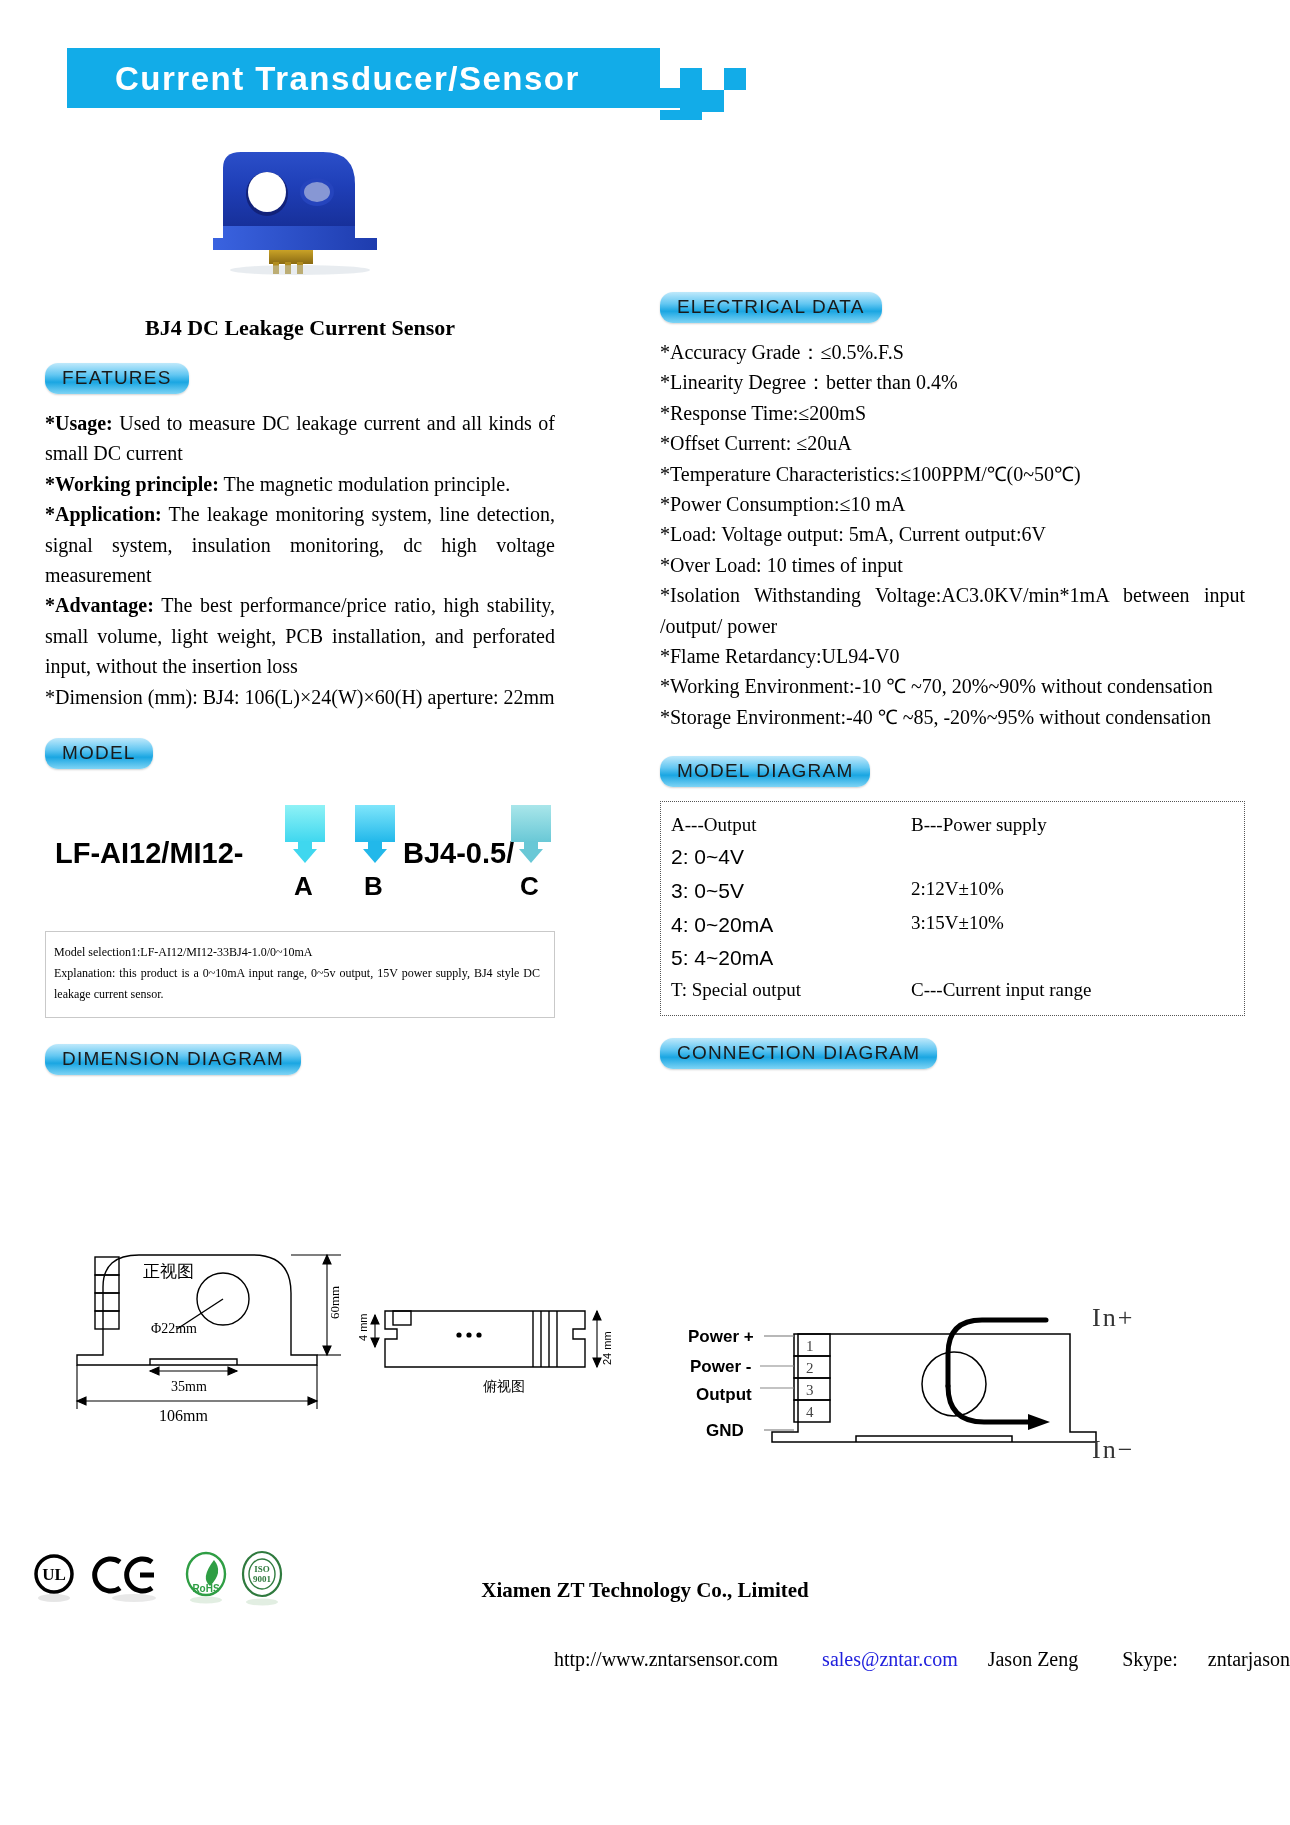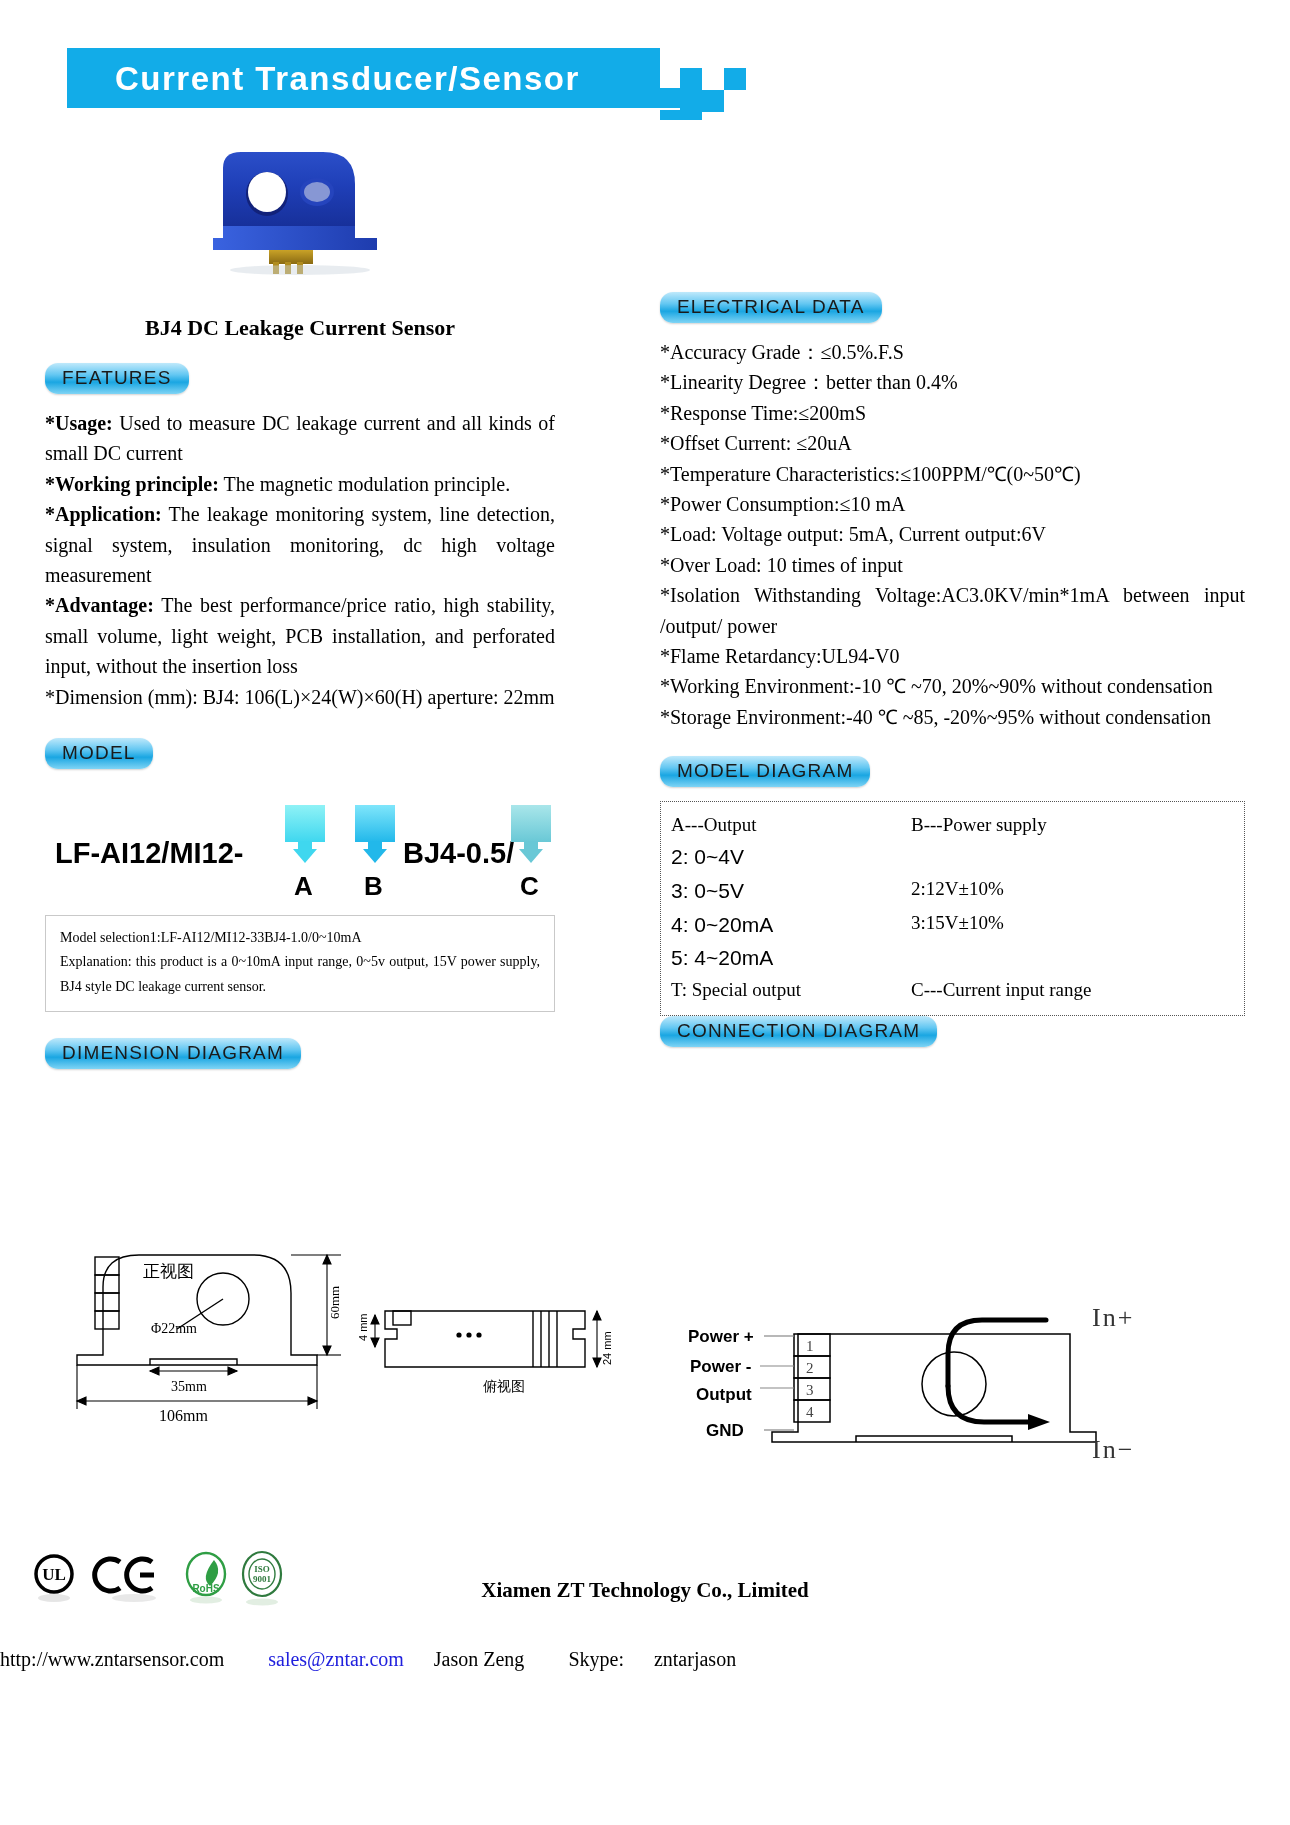--- a/index.html
+++ b/index.html
@@ -84,23 +84,23 @@
     position:absolute;left:8px;top:44px;width:0;height:0;
     border-left:12px solid transparent;border-right:12px solid transparent;
   }
   .abc{
     position:absolute;font-family:"Liberation Sans", sans-serif;
     font-weight:bold;font-size:26px;
   }
 
   
   .selbox{
-    margin-top:16px;border:1px solid #c9c9c9;
-    padding:10px 14px 12px 14px;
-    font-size:14px;line-height:1.75;text-align:justify;
+    margin-top:32px;border:1px solid #c9c9c9;
+    padding:10px 14px 12px 8px;
+    font-size:12px;line-height:1.75;text-align:justify;
   }
   .selbox .ln{display:block;}
 
   
   .remarks{
     margin-top:14px;border:1px dotted #555;
     padding:8px 10px 10px 10px;
     font-size:19px;line-height:1.6;
   }
   .rrow{display:flex;}
@@ -112,21 +112,21 @@
   .dimdiag{position:absolute;left:55px;top:1243px;width:560px;height:180px;}
   .conndiag{position:absolute;left:660px;top:1290px;width:580px;height:190px;}
 
   
   .certs{position:absolute;left:28px;top:1548px;width:260px;height:60px;}
   .company{
     position:absolute;left:0;top:1578px;width:1290px;text-align:center;
     font-weight:bold;font-size:21px;
   }
   .contact{
-    position:absolute;left:0;top:1648px;width:1290px;text-align:left;
+    position:absolute;left:0;top:1648px;width:1290px;text-align:right;
     font-size:20px;
   }
   .contact span{margin:0 0 0 0;}
   .cgap{display:inline-block;width:34px;}
   .cgap-s{display:inline-block;width:20px;}
   .email{color:#2020dd;}
 </style>
 </head>
 <body>
 
@@ -283,21 +283,21 @@
       <div class="rrow">
         <div class="rc1 sans">5: 4~20mA</div>
         <div class="rc2"></div>
       </div>
       <div class="rrow">
         <div class="rc1">T: Special output</div>
         <div class="rc2">C---Current input range</div>
       </div>
     </div>
 
-    <div style="">
+    <div style="margin-top:22px;">
       <span class="pill">CONNECTION DIAGRAM</span>
     </div>
   </div>
 
   <div class="dimdiag">
     <svg width="560" height="180" viewBox="0 0 560 180">
       <g fill="none" stroke="#000" stroke-width="1.4">
 
         <path d="M22 122 L22 112 L48 112 L48 44 Q48 12 84 12 L198 12 Q236 12 236 50 L236 112 L262 112 L262 122 Z"></path>
         <path d="M95 122 L95 116 L182 116 L182 122"></path>

